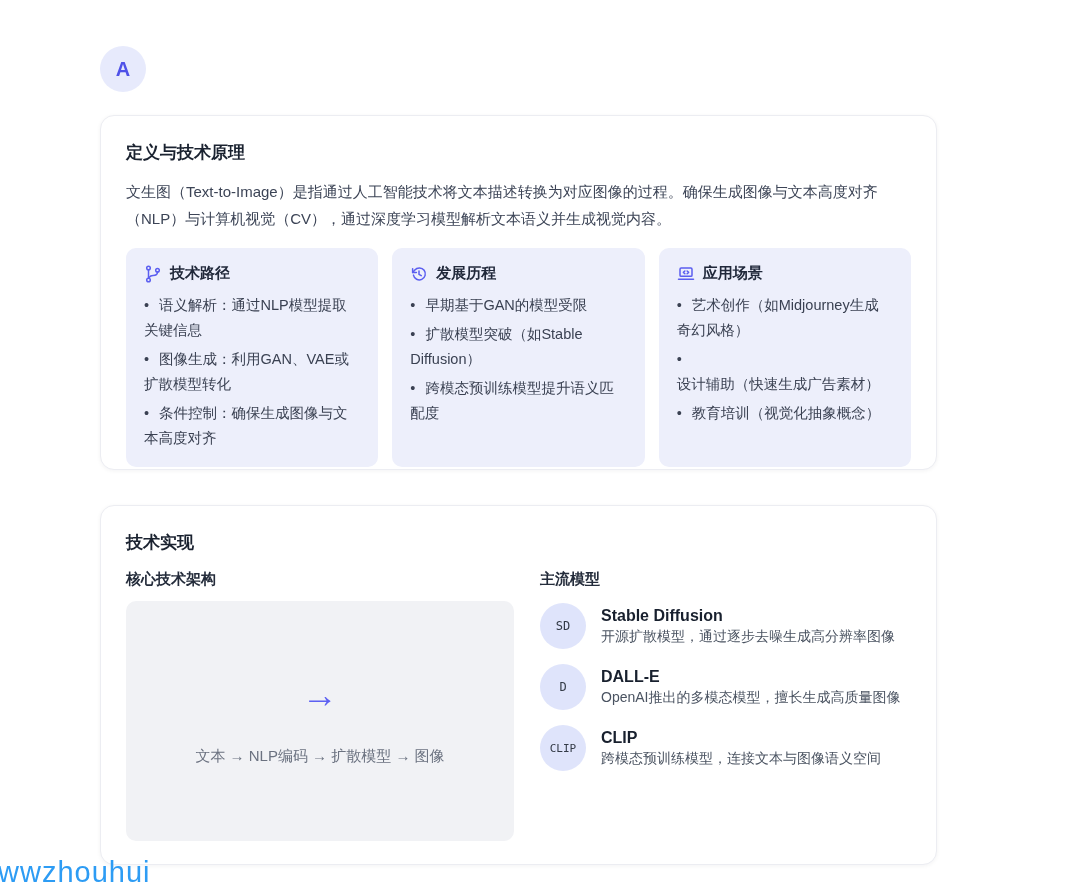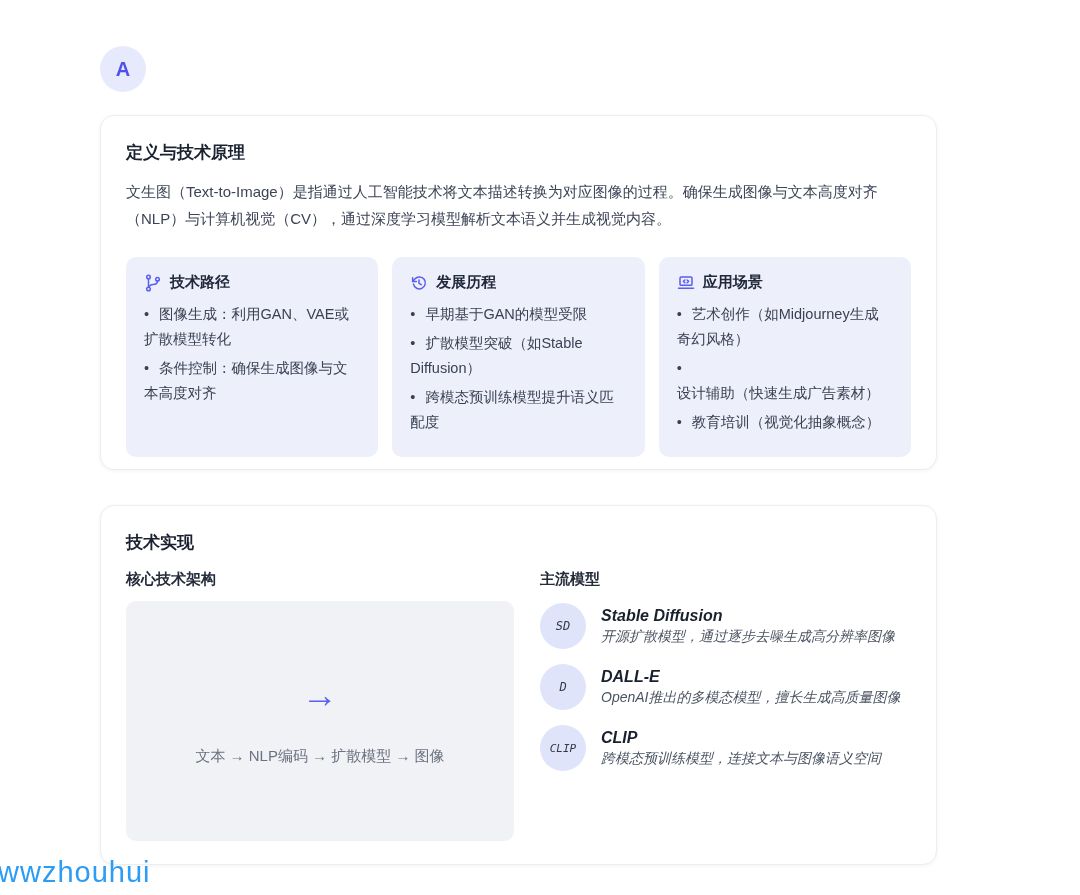--- a/index.html
+++ b/index.html
@@ -18,42 +18,42 @@
   .card { position: absolute; left: 100px; width: 837px; background: #ffffff;
     border: 1px solid #ecedf2; border-radius: 14px;
     box-shadow: 0 1px 4px rgba(17,24,39,0.05); padding: 25px; }
   .card-definition { top: 115px; height: 355px; }
   .card-implementation { top: 505px; height: 360px; }
   .card-title { font-size: 17px; font-weight: 700; color: #1a2230; }
 
   .description { margin-top: 14px; font-size: 15px; line-height: 1.8; color: #3c4456; }
 
   
-  .columns { display: flex; gap: 14px; margin-top: 25px; }
+  .columns { display: flex; gap: 14px; margin-top: 16px; }
   .col-card { flex: 1 1 0; background: #edeffb; border-radius: 10px; padding: 16px 18px; min-height: 200px; }
   .col-head { display: flex; align-items: center; gap: 8px; }
   .col-head .icon { display: inline-flex; width: 18px; height: 18px; color: #5b5ef0; }
   .col-head .icon svg { width: 18px; height: 18px; }
   .col-title { font-size: 15px; font-weight: 700; color: #20283a; }
   .col-items { margin-top: 10px; }
   .col-item { font-size: 14.5px; line-height: 1.72; color: #3a4152; margin-top: 4px; }
   .col-item .marker { margin-right: 10px; }
   .col-item.stacked .text { display: block; }
 
   
   .impl-body { display: flex; gap: 26px; margin-top: 16px; }
   .impl-left { width: 388px; flex: none; }
   .sub-label { font-size: 15px; font-weight: 700; color: #242c3b; }
   .arch-box { margin-top: 12px; width: 388px; height: 240px; background: #f1f2f5;
     border-radius: 10px; display: flex; flex-direction: column; align-items: center; justify-content: center; }
   .arch-arrow { font-size: 36px; font-weight: 700; color: #5d61f2; line-height: 1; }
   .arch-flow { margin-top: 34px; font-size: 15px; color: #6b7280; }
 
   .impl-right { flex: 1 1 auto; }
-  .model-list { margin-top: 14px; display: flex; flex-direction: column; gap: 15px; font-style: italic; }
+  .model-list { margin-top: 14px; display: flex; flex-direction: column; gap: 15px; }
   .model-item { display: flex; align-items: center; gap: 15px; }
   .model-avatar { width: 46px; height: 46px; flex: none; border-radius: 50%; background: #dfe4fb;
     display: flex; align-items: center; justify-content: center;
     font-family: "DejaVu Sans Mono", "Liberation Mono", monospace;
     font-size: 12px; color: #333a46; }
   .model-avatar.small { font-size: 11px; }
   .model-name { font-size: 16px; font-weight: 700; color: #18202e; }
   .model-desc { font-size: 14px; color: #4a5361; margin-top: 3px; }
 
   
@@ -82,20 +82,21 @@
               <circle cx="6" cy="4" r="2.4"></circle>
                 <circle cx="18" cy="7" r="2.4"></circle>
                 <circle cx="6" cy="20" r="2.4"></circle>
               <path d="M6 6.4v11.2"></path>
                 <path d="M18 9.4c0 3-3 4.6-6 4.6-2 0-4 .8-5 2.5"></path>
             </svg>
           </span>
           <span class="col-title">技术路径</span>
         </div>
         <div class="col-items">
+          <div class="col-item"><span class="marker">•</span><span class="text">语义解析：通过NLP模型提取关键信息</span></div>
           <div class="col-item"><span class="marker">•</span><span class="text">图像生成：利用GAN、VAE或扩散模型转化</span></div>
           <div class="col-item"><span class="marker">•</span><span class="text">条件控制：确保生成图像与文本高度对齐</span></div>
         </div>
       </div>
 
       <div class="col-card">
         <div class="col-head">
           <span class="icon">
             <svg viewBox="0 0 24 24" fill="none" stroke="currentColor" stroke-width="2" stroke-linecap="round" stroke-linejoin="round">
               <path d="M3.5 5v5h5"></path>

